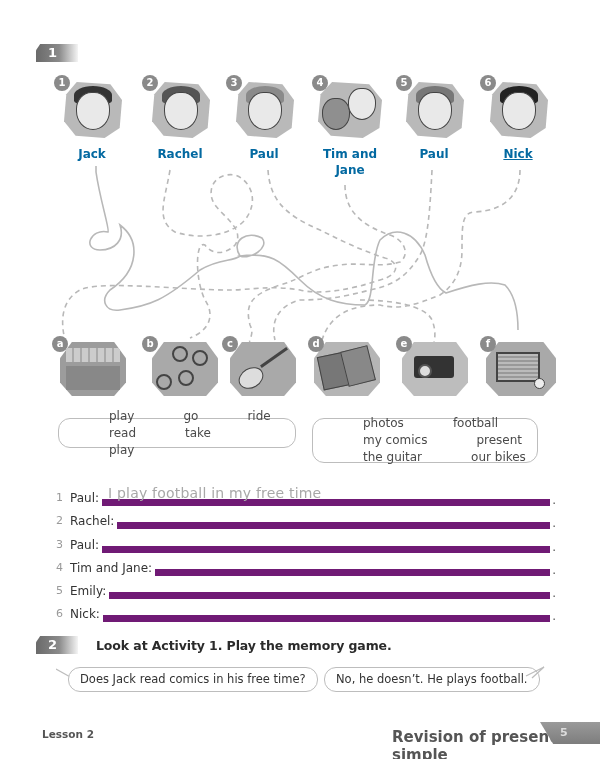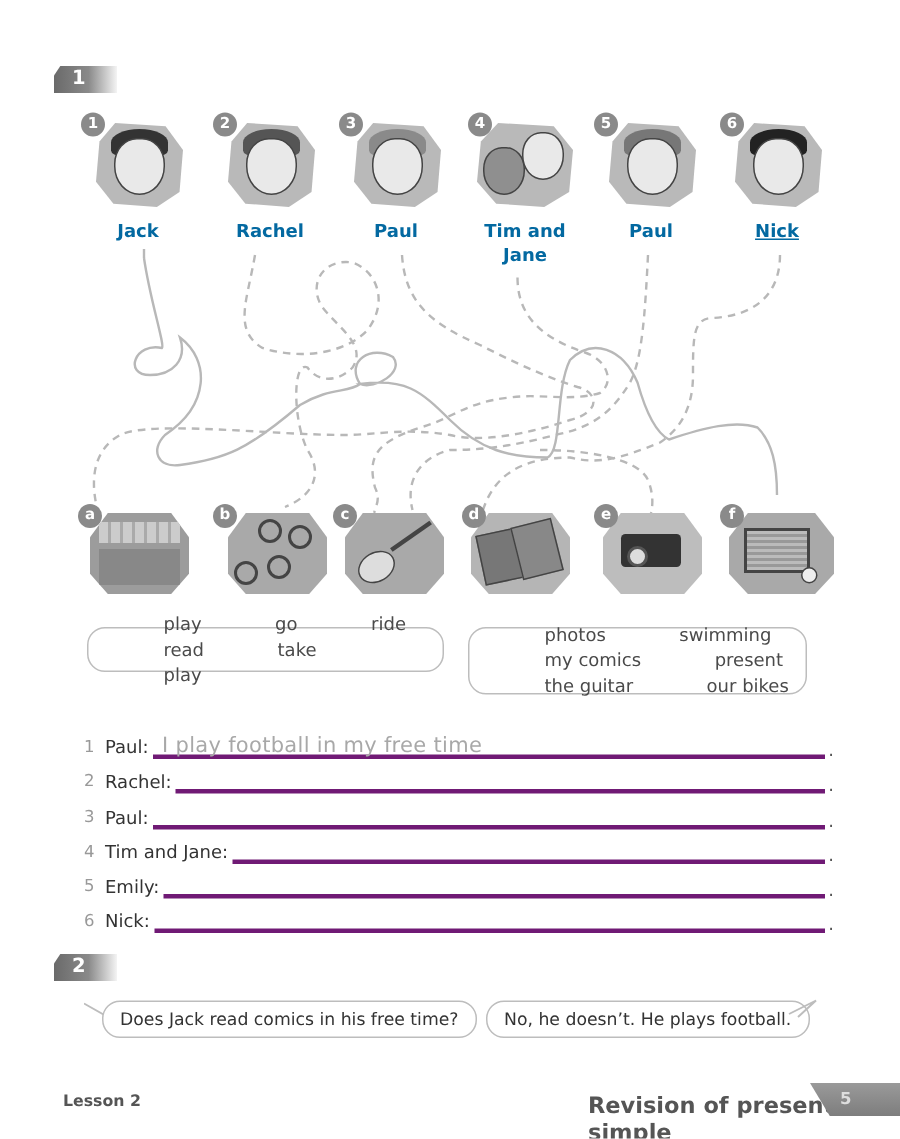--- a/index.html
+++ b/index.html
@@ -53,21 +53,21 @@
     .word-box {
       position: absolute; border: 1.5px solid #bdbdbd; border-radius: 12px;
       font-size: 12px; color: #4a4a4a; display: flex; flex-wrap: wrap; align-content: center;
     }
     .word-box span { margin-right: 11px; line-height: 17px; margin-left: 38px; }
 
     .answer-lines { position: absolute; left: 56px; top: 483px; width: 500px; }
     .answer-row { position: relative; height: 23.2px; display: flex; align-items: flex-end; }
     .row-num { width: 14px; color: #999; font-size: 11px; line-height: 16px; }
     .row-label { font-size: 12px; color: #333; line-height: 16px; margin-right: 3px; white-space: nowrap; }
-    .row-line { flex: 1; border-bottom: 3px solid #701a75; height: 14px; position: relative; }
+    .row-line { flex: 1; border-bottom: 7px solid #701a75; height: 14px; position: relative; }
     .row-dot { font-size: 12px; color: #555; margin-left: 2px; line-height: 12px; }
     .handwriting {
       position: absolute; left: 6px; bottom: -2px; font-family: "DejaVu Sans", sans-serif;
       font-size: 14px; color: #a8a8a8; font-weight: normal; letter-spacing: 0.2px; white-space: nowrap;
     }
 
     .bubble {
       position: absolute; height: 25px; border: 1.5px solid #bdbdbd; border-radius: 12px;
       font-size: 11.5px; color: #333; line-height: 22px; padding: 0 11px; white-space: nowrap;
       background: #fff;
@@ -223,21 +223,21 @@
   <span>play</span>
   <span>go</span>
   <span>ride</span>
   <span>read</span>
   <span>take</span>
   <span>play</span>
 </div>
 
 <div class="word-box" style="left:312px;top:418px;width:226px;height:45px;padding-left:12px;align-items:flex-end;">
   <span>photos</span>
-  <span>swimming</span>
+  <span>football</span>
   <span>my comics</span>
   <span>present</span>
   <span>the guitar</span>
   <span>our bikes</span>
 </div>
 
 <div class="answer-lines">
   <div class="answer-row">
     <span class="row-num">1</span>
     <span class="row-label">Paul:</span>
@@ -273,20 +273,21 @@
   <div class="answer-row">
     <span class="row-num">6</span>
     <span class="row-label">Nick:</span>
     <span class="row-line"></span>
     <span class="row-dot">.</span>
   </div>
 </div>
 
 <div class="activity-header" style="top:636px;">
   <div class="act-badge">2</div>
+  <div class="act-title">Look at Activity 1. Play the memory game.</div>
 </div>
 
 <svg style="position:absolute;left:56px;top:668px;" width="20" height="16">
   <path d="M0 1 L16 10 L16 4" fill="none" stroke="#bdbdbd" stroke-width="1.3"></path>
 </svg>
 <div class="bubble" style="left:68px;top:667px;">Does Jack read comics in his free time?</div>
 
 <div class="bubble" style="left:324px;top:667px;">No, he doesn’t. He plays football.</div>
 <svg style="position:absolute;left:524px;top:666px;" width="22" height="16">
   <path d="M2 10 L20 1 L8 12" fill="none" stroke="#bdbdbd" stroke-width="1.3"></path>

